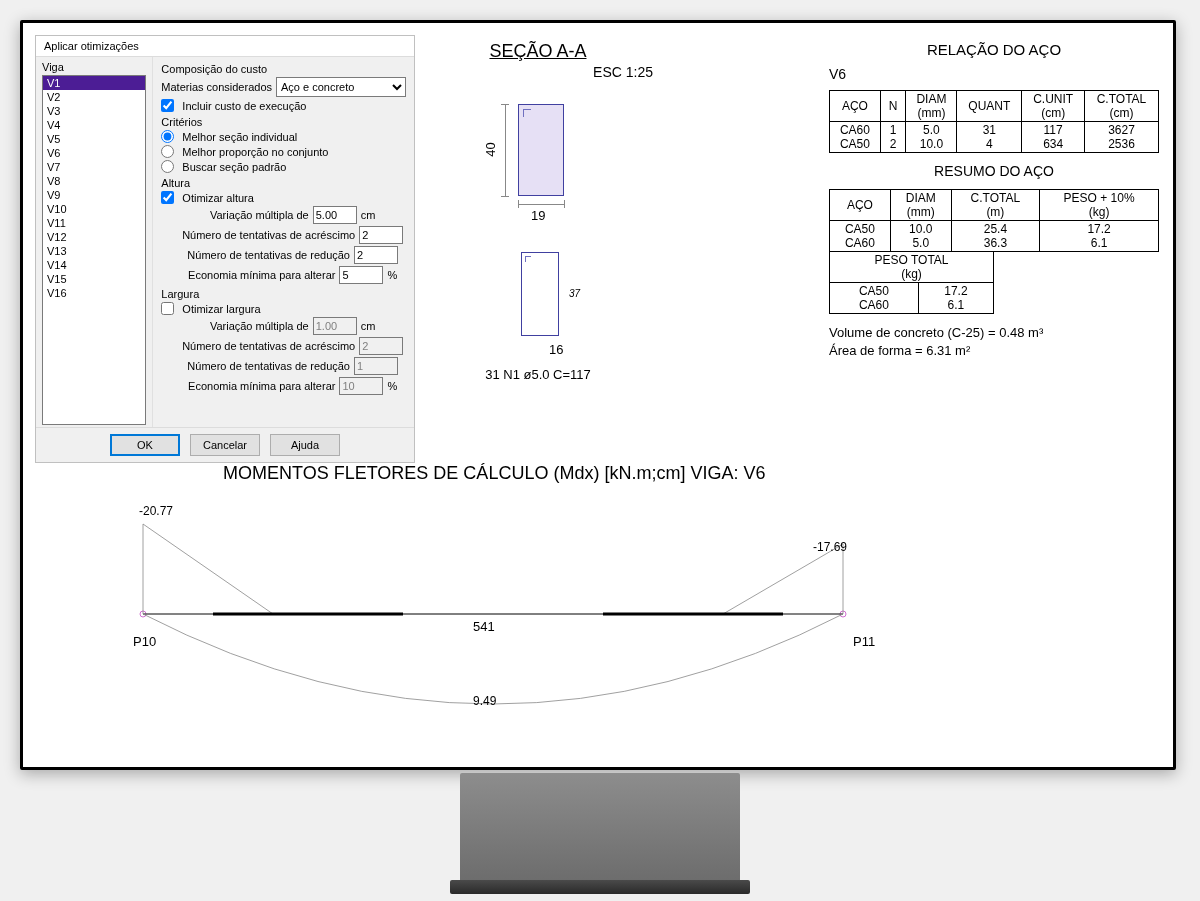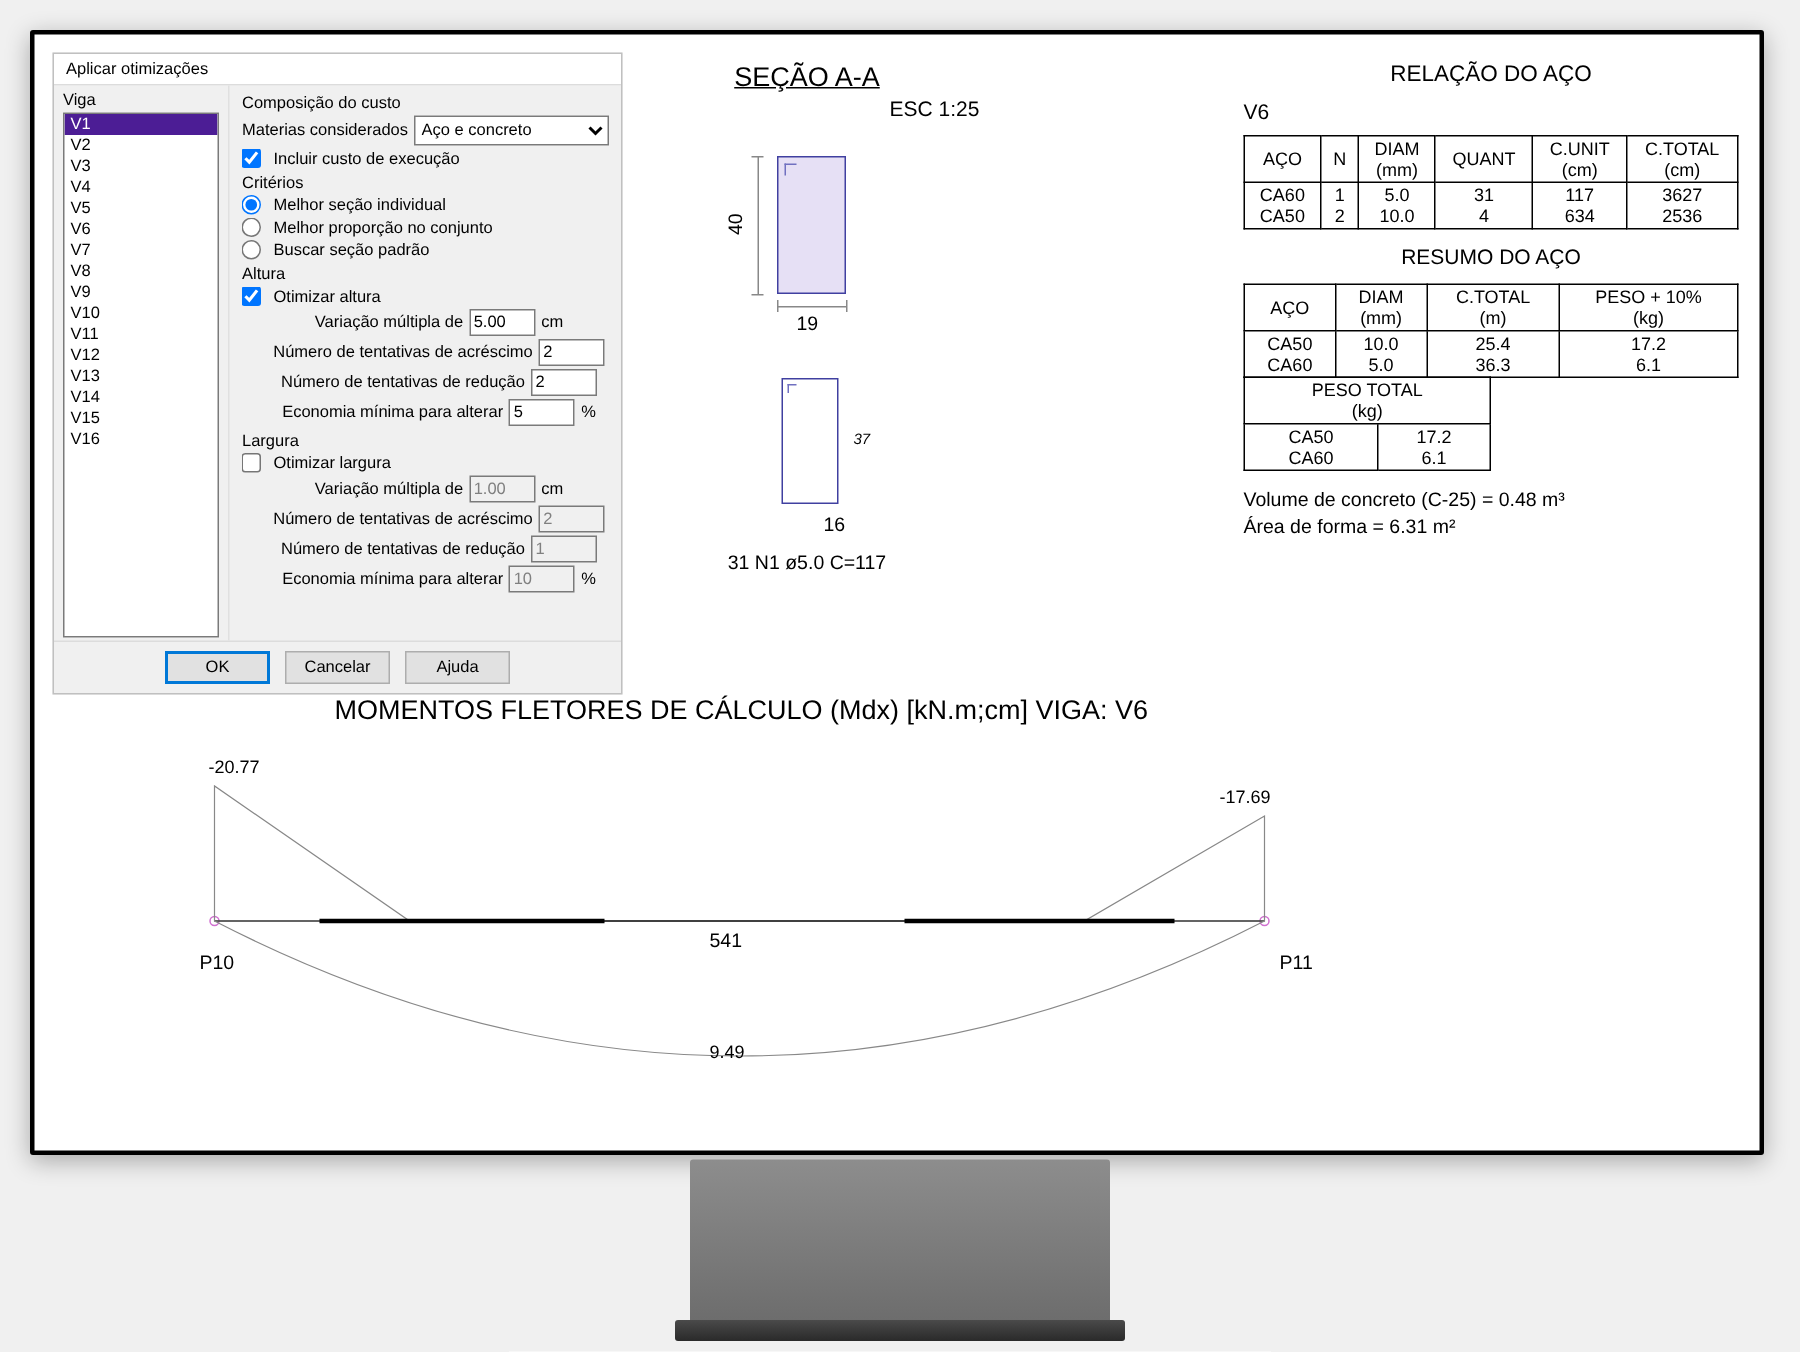--- a/index.html
+++ b/index.html
@@ -186,21 +186,21 @@
     right: 20px;
     height: 280px;
     font-family: Arial, sans-serif;
   }
   .moment-title { font-size: 18px; text-align:left; padding-left: 180px; margin-bottom: 10px;}
   .diagram { position: relative; width: 100%; height: 220px; }
   .p-left { position:absolute; left:90px; top:140px; font-size:13px;}
   .p-right { position:absolute; left:810px; top:140px; font-size:13px;}
   .span-val { position:absolute; left:430px; top:125px; font-size:13px;}
   .mom-top-l { position:absolute; left:96px; top:10px; font-size:12px;}
-  .mom-top-r { position:absolute; left:770px; top:30px; font-size:12px;}
+  .mom-top-r { position:absolute; left:770px; top:46px; font-size:12px;}
   .mom-bot { position:absolute; left:430px; top:200px; font-size:12px;}
   .lbl-lg { display:flex; justify-content:center;}
 </style>
 </head>
 <body>
 
 <div class="monitor">
 
   <div class="dialog">
     <div class="dialog-title">Aplicar otimizações</div>

